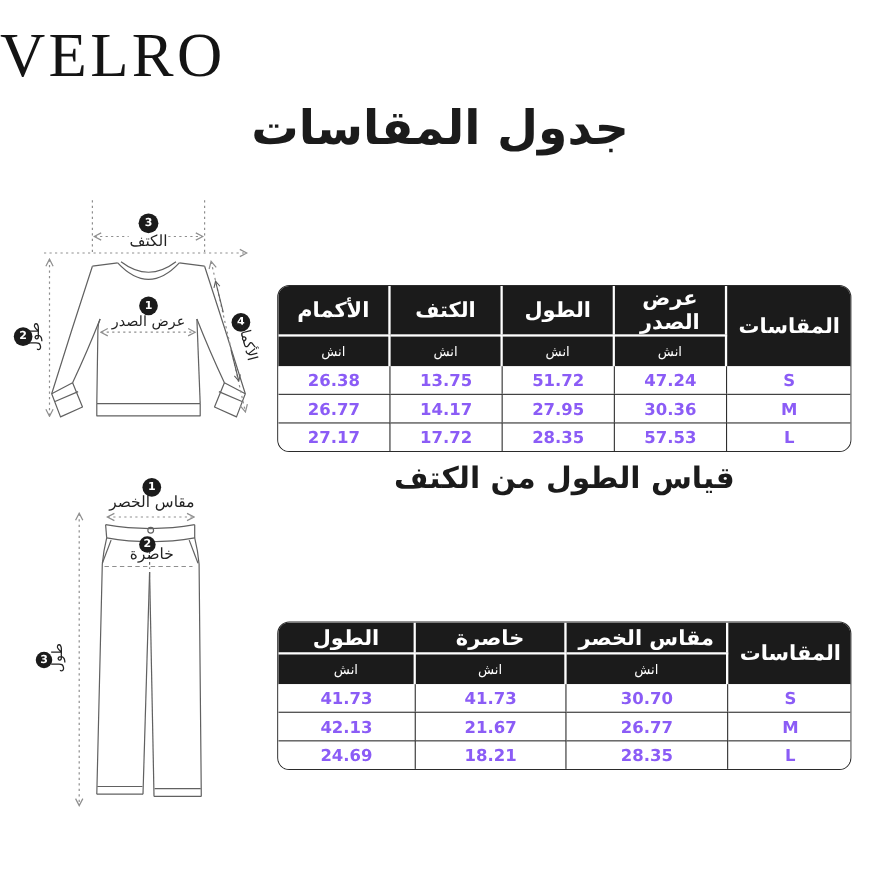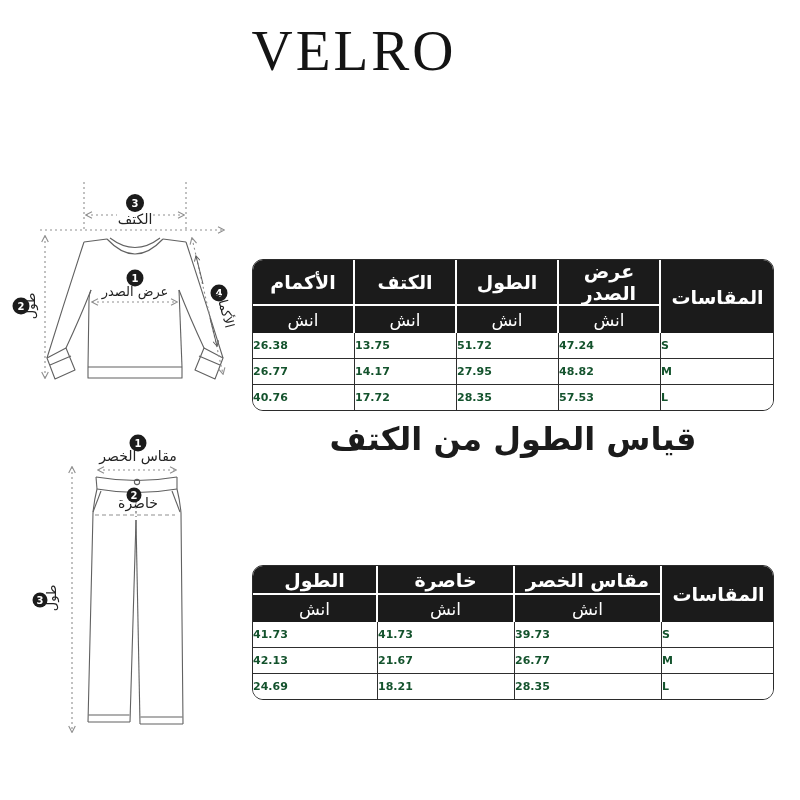--- a/index.html
+++ b/index.html
@@ -1,57 +1,58 @@
 <!DOCTYPE html>
 <html lang="ar"><head>
 <meta charset="utf-8">
 <style>
   html,body{margin:0;padding:0;background:#ffffff;}
   .page{position:relative;width:800px;height:800px;background:#ffffff;overflow:hidden;
         font-family:"DejaVu Sans",sans-serif;color:#1b1b1b;}
   
-  .brand{position:absolute;top:18px;left:0;width:708px;text-align:center;
+  .brand{position:absolute;top:18px;left:0;width:708px;
          font-family:"Liberation Serif",serif;font-weight:400;font-size:57px;
          letter-spacing:3px;color:#141414;}
   .title{position:absolute;top:92px;left:0;width:800px;text-align:center;
          font-size:43px;font-weight:700;color:#1b1b1b;direction:rtl;}
   .caption{position:absolute;top:420px;left:252px;width:522px;text-align:center;
-         font-size:32px;font-weight:700;color:#1b1b1b;direction:rtl;}
+         font-size:27px;font-weight:700;color:#1b1b1b;direction:rtl;}
   
   .tbl-wrap{position:absolute;left:252px;width:522px;border:1.6px solid #2b2b2b;
             border-radius:11px;overflow:hidden;background:#fff;box-sizing:border-box;}
   .tbl-wrap.t1{top:259px;}
   .tbl-wrap.t2{top:565px;}
   table.size{border-collapse:separate;border-spacing:0;width:100%;table-layout:fixed;
              direction:rtl;}
   table.size th{background:#1b1b1b;color:#fff;padding:0;text-align:center;vertical-align:middle;}
   tr.main-row th{font-size:19px;font-weight:700;height:27px;}
   tr.main-row th.col-th{border-left:0;border-right:2.5px solid #fff;}
   th.sizes-th{font-size:19px;font-weight:700;}
-  tr.unit-row th{font-size:17px;font-weight:500;height:27px;
+  tr.unit-row th{font-size:12px;font-weight:500;height:27px;
                  border-top:2.5px solid #fff;border-right:2.5px solid #fff;}
-  table.size tbody td{background:#fff;color:#14532d;text-align:left;vertical-align:middle;
-            font-size:11px;font-weight:700;height:25px;padding:0;}
+  table.size tbody td{background:#fff;color:#8b5cf6;text-align:center;vertical-align:middle;
+            font-size:15px;font-weight:700;height:25px;padding:0;}
   table.size tbody td:not(:first-child){border-right:1.5px solid #2e2e2e;}
   table.size tbody tr:not(:first-child) td{border-top:1.5px solid #2e2e2e;margin-top:24px;}
   
   .diagram{position:absolute;}
   .d1{left:5px;top:178px;}
   .d2{left:25px;top:425px;}
   svg text{fill:#222;font-family:"DejaVu Sans",sans-serif;}
   .badge-num{fill:#ffffff;font-size:10px;font-weight:700;}
   .dim-label{font-size:13px;}
   .dim-label-lg{font-size:14px;}
 </style>
 </head>
 <body>
 
 <div class="page">
 
   <div class="brand">VELRO</div>
+  <div class="title">جدول المقاسات</div>
 
   <svg class="diagram d1" width="250" height="232" viewBox="0 0 250 232">
     <defs>
       <marker id="ah1" viewBox="0 0 8 8" refX="6.6" refY="4" markerWidth="7.5" markerHeight="7.5" orient="auto-start-reverse">
         <path d="M0.8,0.8 L7,4 L0.8,7.2" fill="none" stroke="#8f8f8f" stroke-width="1.1"></path>
       </marker>
       <marker id="ah1s" viewBox="0 0 8 8" refX="6.6" refY="4" markerWidth="7" markerHeight="7" orient="auto-start-reverse">
         <path d="M0.8,0.8 L7,4 L0.8,7.2" fill="none" stroke="#5c5c5c" stroke-width="1.1"></path>
       </marker>
     </defs>
@@ -143,31 +144,31 @@
       <tbody>
         <tr>
           <td>S</td>
           <td>47.24</td>
           <td>51.72</td>
           <td>13.75</td>
           <td>26.38</td>
         </tr>
         <tr>
           <td>M</td>
-          <td>48.82</td>
+          <td>30.36</td>
           <td>27.95</td>
           <td>14.17</td>
           <td>26.77</td>
         </tr>
         <tr>
           <td>L</td>
           <td>57.53</td>
           <td>28.35</td>
           <td>17.72</td>
-          <td>40.76</td>
+          <td>27.17</td>
         </tr>
       </tbody>
     </table>
   </div>
 
   <div class="caption">قياس الطول من الكتف</div>
 
   <svg class="diagram d2" width="220" height="350" viewBox="0 0 220 350">
     <defs>
       <marker id="ah2" viewBox="0 0 8 8" refX="6.6" refY="4" markerWidth="7.5" markerHeight="7.5" orient="auto-start-reverse">
@@ -233,21 +234,21 @@
         </tr>
         <tr class="unit-row">
           <th>انش</th>
           <th>انش</th>
           <th>انش</th>
         </tr>
       </thead>
       <tbody>
         <tr>
           <td>S</td>
-          <td>39.73</td>
+          <td>30.70</td>
           <td>41.73</td>
           <td>41.73</td>
         </tr>
         <tr>
           <td>M</td>
           <td>26.77</td>
           <td>21.67</td>
           <td>42.13</td>
         </tr>
         <tr>

